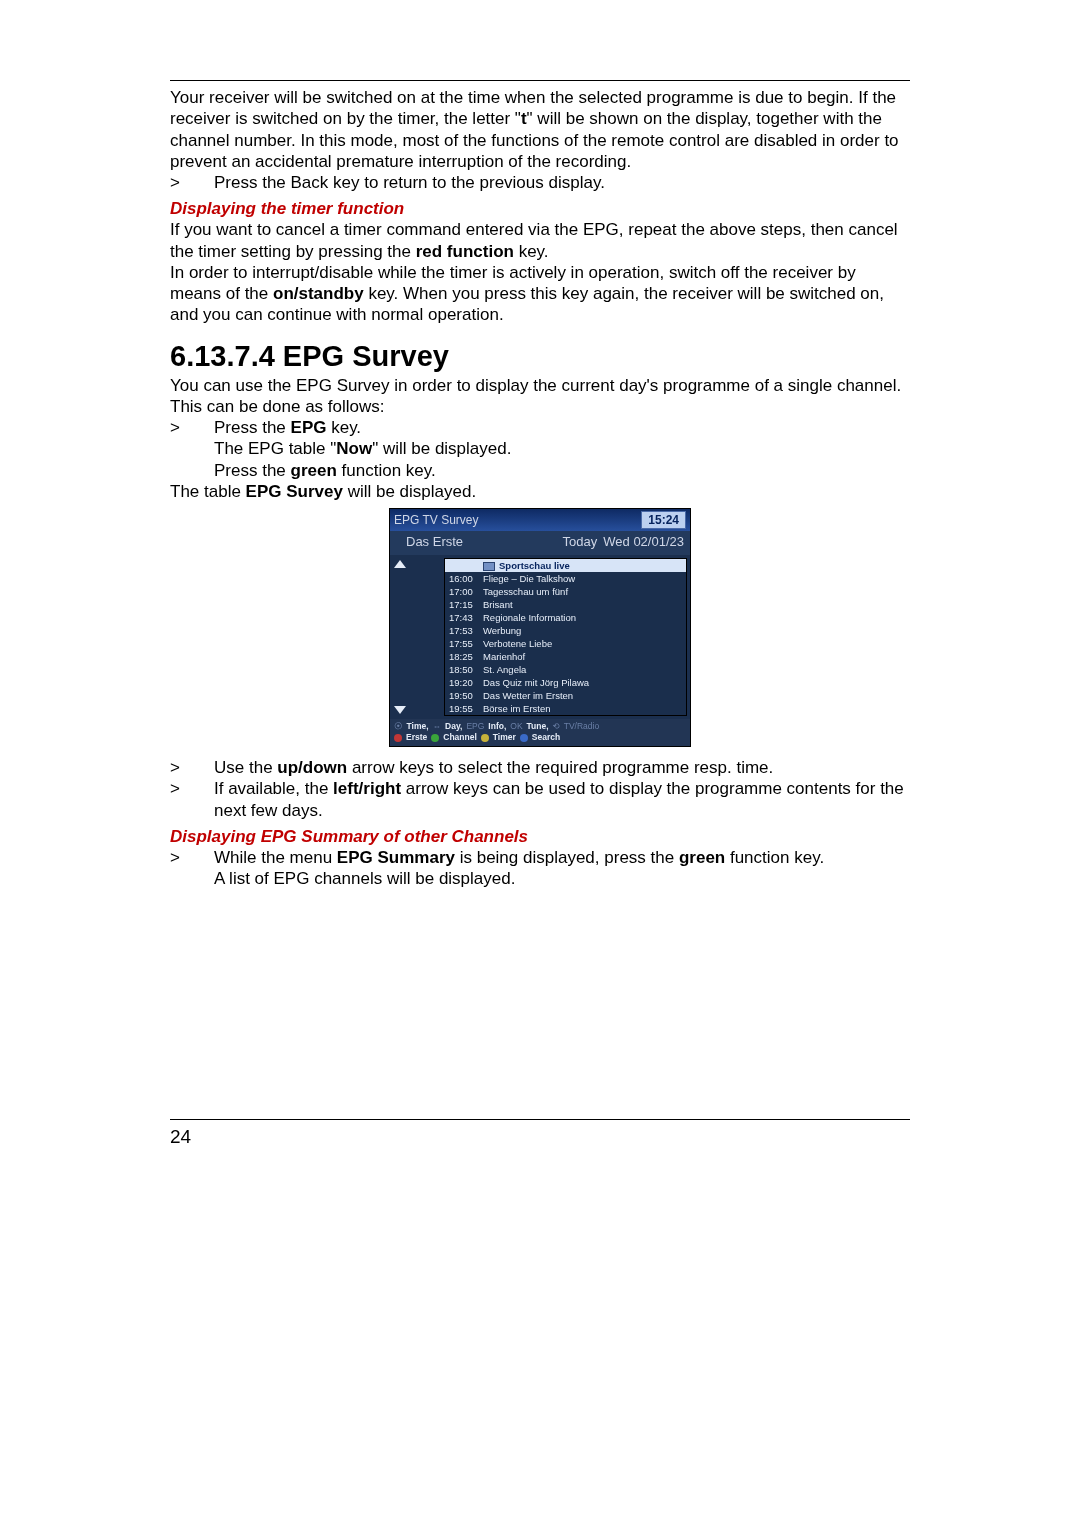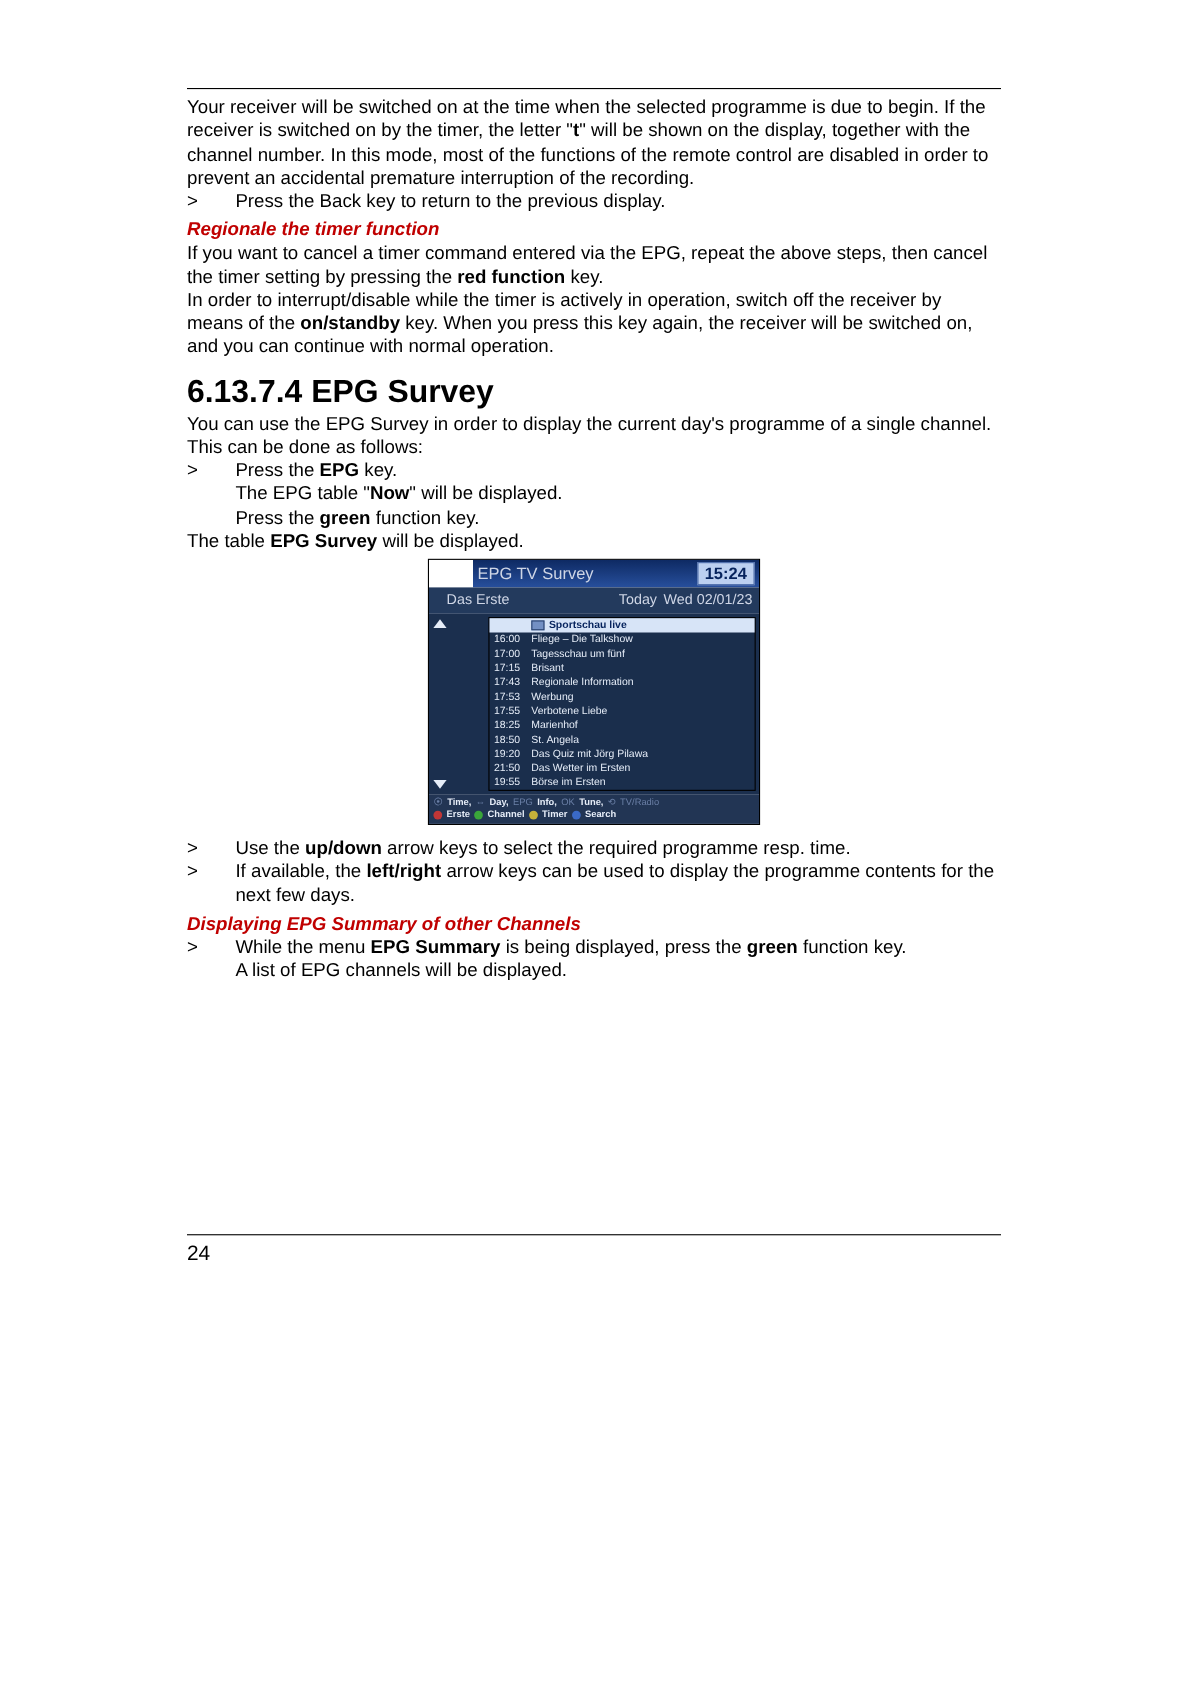--- a/index.html
+++ b/index.html
@@ -58,22 +58,21 @@
     font-family: Arial, sans-serif;
     font-size: 10px;
     color: #cfd6e6;
     border: 1px solid #000;
   }
   .epg .titlebar {
     background: linear-gradient(#0e2a63, #274f9c);
     display: flex;
     align-items: center;
     padding: 2px 4px;
-    font-size: 15px;
-    margin-left: 40px;
+    font-size: 12px;
   }
   .epg .titlebar .spacer { flex: 1; }
   .epg .titlebar .clock {
     background: #bcd0f0;
     color: #06235d;
     padding: 1px 6px;
     font-weight: bold;
     border: 1px solid #4a6aa8;
   }
   .epg .subbar {
@@ -174,21 +173,21 @@
 
   <div class="body-text">
     <span>Your receiver will be switched on at the time when the selected programme is due to begin. If the receiver is switched on by the timer, the letter "</span><span class="bold">t</span><span>" will be shown on the display, together with the channel number. In this mode, most of the functions of the remote control are disabled in order to prevent an accidental premature interruption of the recording.</span>
   </div>
 
   <div class="list-row">
     <div class="marker">&gt;</div>
     <div class="content">Press the Back key to return to the previous display.</div>
   </div>
 
-  <div class="sub-head-red">Regionale the timer function</div>
+  <div class="sub-head-red">Displaying the timer function</div>
 
   <div class="body-text">
     <span>If you want to cancel a timer command entered via the EPG, repeat the above steps, then cancel the timer setting by pressing the </span><span class="bold">red function</span><span> key.</span>
   </div>
   <div class="body-text">
     <span>In order to interrupt/disable while the timer is actively in operation, switch off the receiver by means of the </span><span class="bold">on/standby</span><span> key. When you press this key again, the receiver will be switched on, and you can continue with normal operation.</span>
   </div>
 
   <div class="h3">6.13.7.4 EPG Survey</div>
   <div class="body-text">You can use the EPG Survey in order to display the current day's programme of a single channel. This can be done as follows:</div>
@@ -269,21 +268,21 @@
           </div>
           <div class="row">
             <div class="time">18:50</div>
             <div class="title">St. Angela</div>
           </div>
           <div class="row">
             <div class="time">19:20</div>
             <div class="title">Das Quiz mit Jörg Pilawa</div>
           </div>
           <div class="row">
-            <div class="time">21:50</div>
+            <div class="time">19:50</div>
             <div class="title">Das Wetter im Ersten</div>
           </div>
           <div class="row">
             <div class="time">19:55</div>
             <div class="title">Börse im Ersten</div>
           </div>
         </div>
     </div>
     <div class="legend">
       <div class="line">

